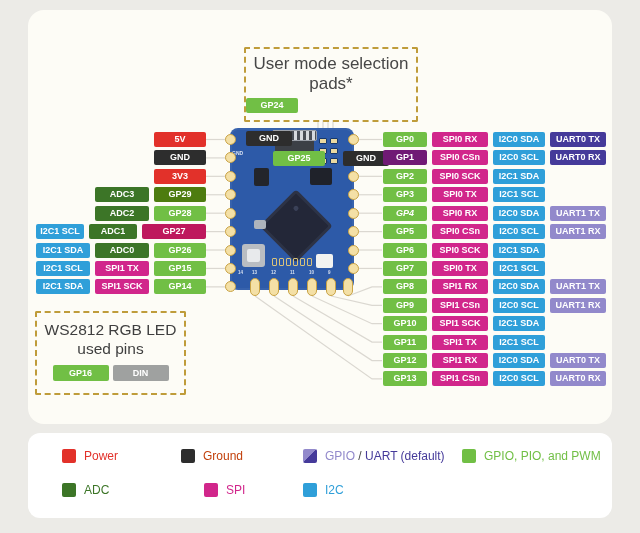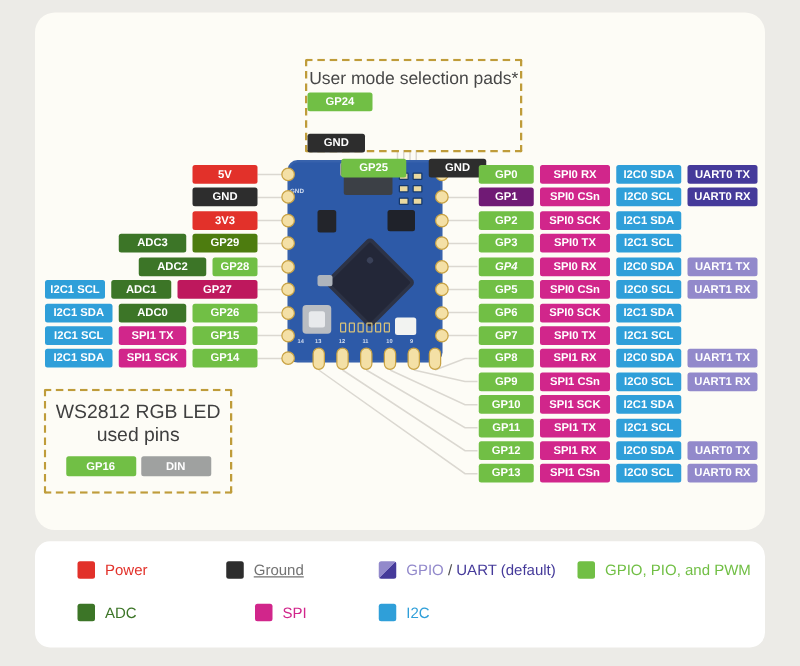--- a/index.html
+++ b/index.html
@@ -73,21 +73,21 @@
       <polyline points="293,296 372,342.12 382,342.12" fill="none" stroke="#dbd8d1" stroke-width="1.2"></polyline>
       <polyline points="274,296 372,360.54 382,360.54" fill="none" stroke="#dbd8d1" stroke-width="1.2"></polyline>
       <polyline points="255,296 372,378.96000000000004 382,378.96000000000004" fill="none" stroke="#dbd8d1" stroke-width="1.2"></polyline>
       <polyline points="318,120 318,142" fill="none" stroke="#dbd8d1" stroke-width="1.2"></polyline>
       <polyline points="323,120 323,142" fill="none" stroke="#dbd8d1" stroke-width="1.2"></polyline>
       <polyline points="328,120 328,142" fill="none" stroke="#dbd8d1" stroke-width="1.2"></polyline>
       <polyline points="333,120 333,142" fill="none" stroke="#dbd8d1" stroke-width="1.2"></polyline>
     </svg>
 
   <div class="dashed-box" id="user-mode-box" style="left:244px;top:47px;width:170px;height:71px;">
-    <div class="box-title" style="font-size:14px;margin-top:5px;">User mode selection pads*</div>
+    <div class="box-title" style="font-size:17px;margin-top:5px;">User mode selection pads*</div>
     <div id="user-mode-rows">
         <div class="box-row" style="gap: 18px; margin-top: 4px; flex-direction: column;">
           <span class="badge" style="width: 52px; background: rgb(113, 191, 69);">GP24</span>
           <span class="badge" style="width: 46px; background: rgb(45, 45, 45);">GND</span>
         </div>
         <div class="box-row" style="gap: 18px; margin-top: 5px;">
           <span class="badge" style="width: 52px; background: rgb(113, 191, 69);">GP25</span>
           <span class="badge" style="width: 46px; background: rgb(45, 45, 45);">GND</span>
         </div>
       </div>
@@ -111,21 +111,21 @@
       </div>
       <div class="pin-row" style="top: 168.84px;">
         <span class="badge" style="width: 52px; background: rgb(226, 49, 42);">3V3</span>
       </div>
       <div class="pin-row" style="top: 187.26px;">
         <span class="badge" style="width: 54px; background: rgb(60, 117, 39);">ADC3</span>
         <span class="badge" style="width: 52px; background: #4d7c0f;">GP29</span>
       </div>
       <div class="pin-row" style="top: 205.68px;">
         <span class="badge" style="width: 54px; background: rgb(60, 117, 39);">ADC2</span>
-        <span class="badge" style="width: 36px; background: rgb(113, 191, 69);">GP28</span>
+        <span class="badge" style="width: 52px; background: rgb(113, 191, 69);">GP28</span>
       </div>
       <div class="pin-row" style="top: 224.1px;">
         <span class="badge" style="width: 54px; background: rgb(47, 159, 217);">I2C1 SCL</span>
         <span class="badge" style="width: 54px; background: rgb(60, 117, 39);">ADC1</span>
         <span class="badge" style="width: 72px; background: #be185d;">GP27</span>
       </div>
       <div class="pin-row" style="top: 242.52px;">
         <span class="badge" style="width: 54px; background: rgb(47, 159, 217);">I2C1 SDA</span>
         <span class="badge" style="width: 54px; background: rgb(60, 117, 39);">ADC0</span>
         <span class="badge" style="width: 52px; background: rgb(113, 191, 69);">GP26</span>
@@ -283,21 +283,21 @@
       </div>
   </div>
 
   <div id="legend-items">
       <div class="legend-item" style="left: 62px; top: 449px;">
         <span class="swatch" style="background: rgb(226, 49, 42);"></span>
         <span class="legend-label" style="color: rgb(226, 49, 42);">Power</span>
       </div>
       <div class="legend-item" style="left: 181px; top: 449px;">
         <span class="swatch" style="background: rgb(45, 45, 45);"></span>
-        <span class="legend-label" style="color: #737373; text-decoration: underline;">Ground</span>
+        <span class="legend-label" style="color: #c2410c;">Ground</span>
       </div>
       <div class="legend-item" style="left: 303px; top: 449px;">
         <span class="swatch" style="background: linear-gradient(135deg, rgb(146, 137, 203) 0px, rgb(146, 137, 203) 50%, rgb(69, 58, 154) 50%, rgb(69, 58, 154) 100%);"></span>
         <span class="legend-label"><span style="color: rgb(146, 137, 203);">GPIO</span><span style="color: rgb(74, 74, 74);"> / </span><span style="color: rgb(69, 58, 154);">UART (default)</span></span>
       </div>
       <div class="legend-item" style="left: 462px; top: 449px;">
         <span class="swatch" style="background: rgb(113, 191, 69);"></span>
         <span class="legend-label" style="color: rgb(113, 191, 69);">GPIO, PIO, and PWM</span>
       </div>
       <div class="legend-item" style="left: 62px; top: 483px;">

